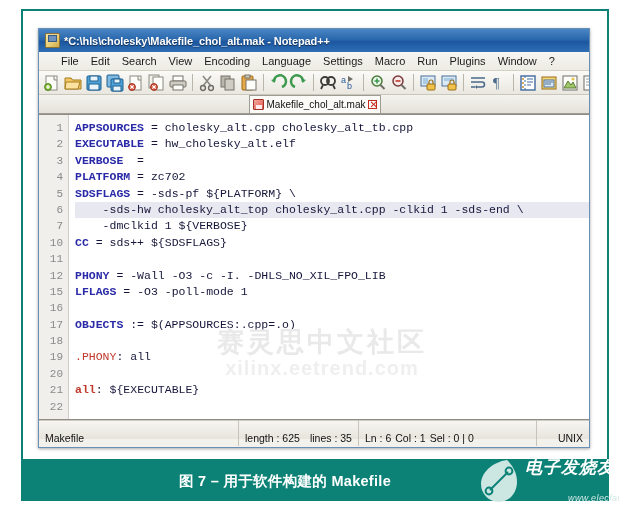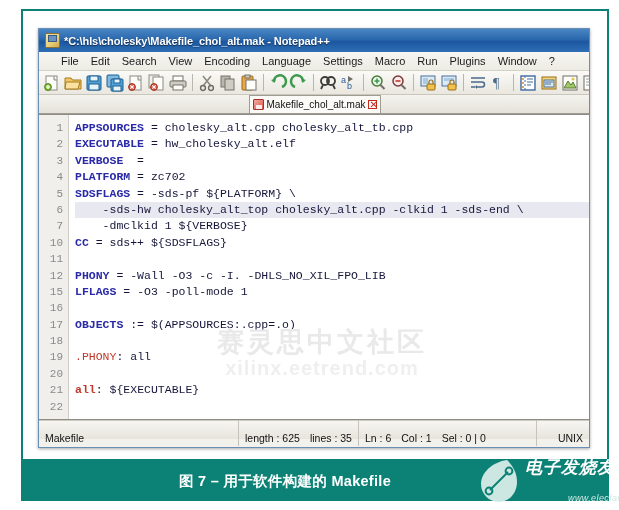--- a/index.html
+++ b/index.html
@@ -247,21 +247,21 @@
     border-top: 1px solid #cdcac1;
   }
   .sb-cell {
     padding: 16px 6px;
     white-space: nowrap;
     height: 17px;
     line-height: 17px;
   }
   .sb-doc { width: 200px; border-right: 1px solid #c6c3ba; }
   .sb-len { width: 120px; border-right: 1px solid #c6c3ba; display:flex; gap:10px;}
-  .sb-pos { flex: 1 1 auto; border-right: 1px solid #c6c3ba; display:flex; gap:10px;}
+  .sb-pos { flex: 1 1 auto; border-right: 1px solid #c6c3ba; display:flex; gap:4px;}
   .sb-eol { width: 52px; text-align: right; }
 
   
   .caption-band {
     position: absolute;
     left: 21px; top: 461px;
     width: 588px; height: 40px;
     background: #0c8277;
     display: flex;
     align-items: center;

